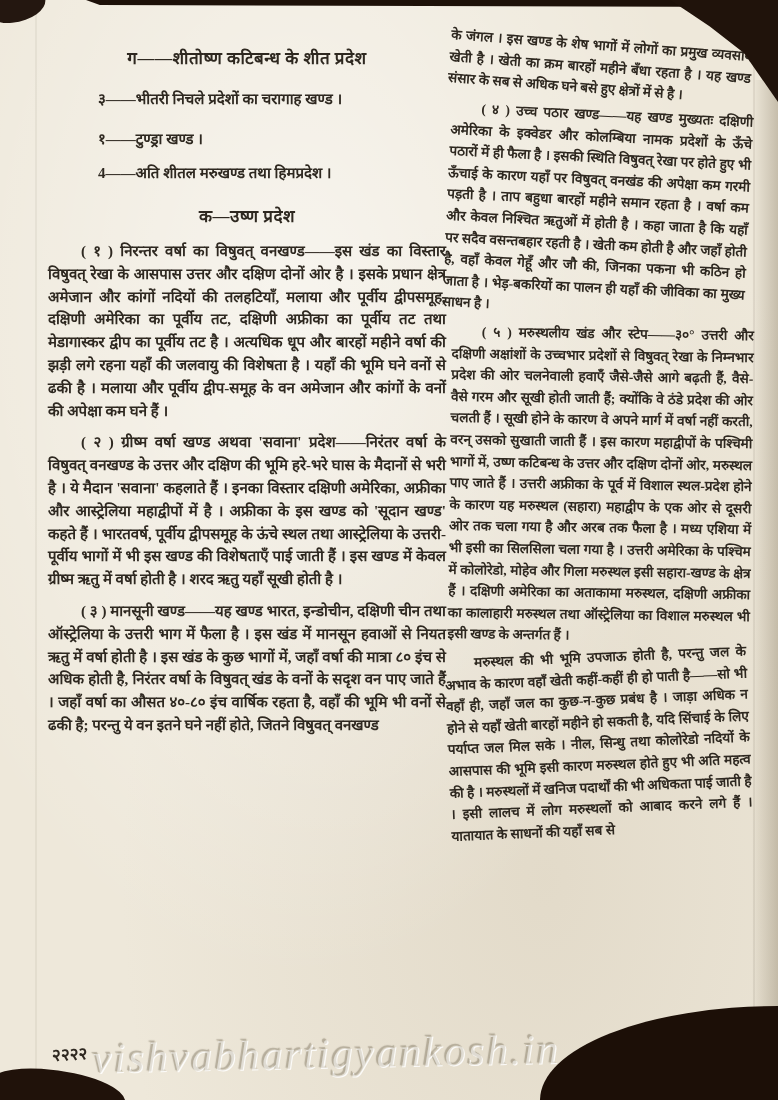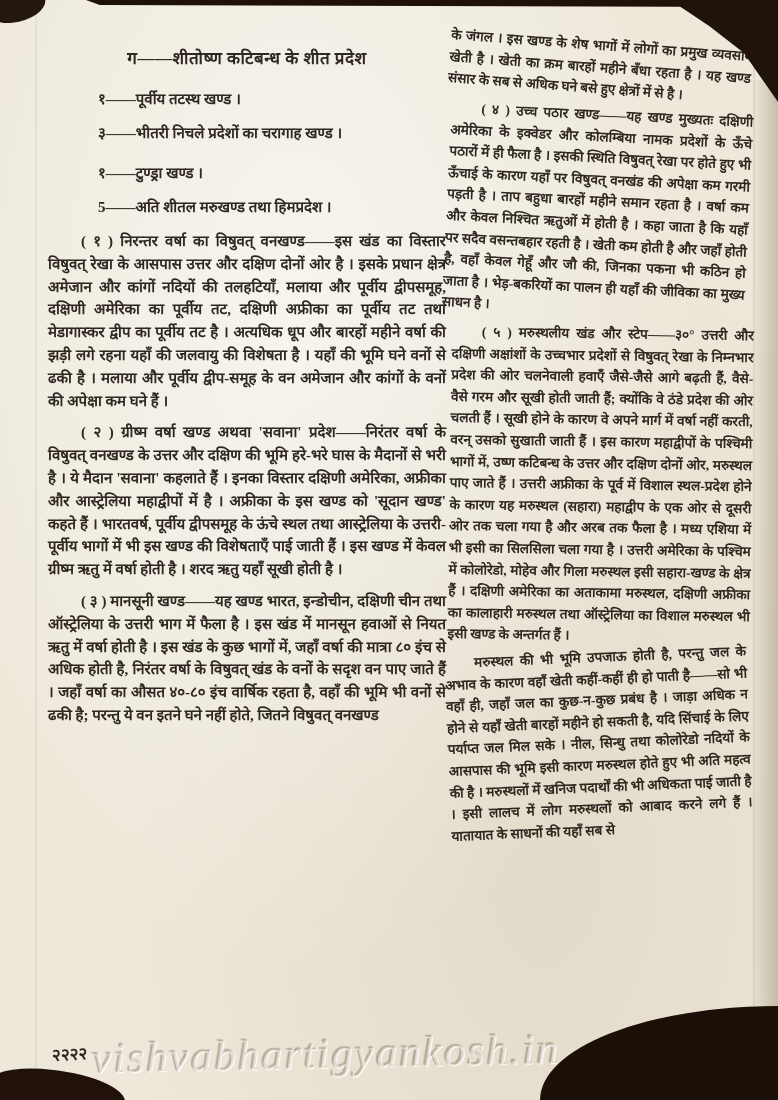--- a/index.html
+++ b/index.html
@@ -89,29 +89,29 @@
 
 <div class="scan">
 
   <div class="crease-left"></div>
   <div class="crease-right"></div>
   <div class="edge-right-shade"></div>
 
   <div class="col-left">
     <div class="sec-heading">ग——शीतोष्ण कटिबन्ध के शीत प्रदेश</div>
     <ul class="sec-list">
-      <li>१——पूर्वीय तटस्थ खण्ड ।</li>
       <li>३——भीतरी निचले प्रदेशों का चरागाह खण्ड ।</li>
     </ul>
 
     <ul class="sec-list">
       <li>१——टुण्ड्रा खण्ड ।</li>
-      <li>5——अति शीतल मरुखण्ड तथा हिमप्रदेश ।</li>
+      <li>4——अति शीतल मरुखण्ड तथा हिमप्रदेश ।</li>
     </ul>
 
+    <div class="sec-heading">क—उष्ण प्रदेश</div>
 
     <p class="para">( १ ) निरन्तर वर्षा का विषुवत् वनखण्ड——इस खंड का विस्तार विषुवत् रेखा के आसपास उत्तर और दक्षिण दोनों ओर है । इसके प्रधान क्षेत्र अमेजान और कांगों नदियों की तलहटियाँ, मलाया और पूर्वीय द्वीपसमूह, दक्षिणी अमेरिका का पूर्वीय तट, दक्षिणी अफ्रीका का पूर्वीय तट तथा मेडागास्कर द्वीप का पूर्वीय तट है । अत्यधिक धूप और बारहों महीने वर्षा की झड़ी लगे रहना यहाँ की जलवायु की विशेषता है । यहाँ की भूमि घने वनों से ढकी है । मलाया और पूर्वीय द्वीप-समूह के वन अमेजान और कांगों के वनों की अपेक्षा कम घने हैं ।</p>
     <p class="para">( २ ) ग्रीष्म वर्षा खण्ड अथवा 'सवाना' प्रदेश——निरंतर वर्षा के विषुवत् वनखण्ड के उत्तर और दक्षिण की भूमि हरे-भरे घास के मैदानों से भरी है । ये मैदान 'सवाना' कहलाते हैं । इनका विस्तार दक्षिणी अमेरिका, अफ्रीका और आस्ट्रेलिया महाद्वीपों में है । अफ्रीका के इस खण्ड को 'सूदान खण्ड' कहते हैं । भारतवर्ष, पूर्वीय द्वीपसमूह के ऊंचे स्थल तथा आस्ट्रेलिया के उत्तरी-पूर्वीय भागों में भी इस खण्ड की विशेषताएँ पाई जाती हैं । इस खण्ड में केवल ग्रीष्म ऋतु में वर्षा होती है । शरद ऋतु यहाँ सूखी होती है ।</p>
     <p class="para">( ३ ) मानसूनी खण्ड——यह खण्ड भारत, इन्डोचीन, दक्षिणी चीन तथा ऑस्ट्रेलिया के उत्तरी भाग में फैला है । इस खंड में मानसून हवाओं से नियत ऋतु में वर्षा होती है । इस खंड के कुछ भागों में, जहाँ वर्षा की मात्रा ८० इंच से अधिक होती है, निरंतर वर्षा के विषुवत् खंड के वनों के सदृश वन पाए जाते हैं । जहाँ वर्षा का औसत ४०-८० इंच वार्षिक रहता है, वहाँ की भूमि भी वनों से ढकी है; परन्तु ये वन इतने घने नहीं होते, जितने विषुवत् वनखण्ड</p>
   </div>
 
   <div class="col-right">
     <p class="para rc-p0">के जंगल । इस खण्ड के शेष भागों में लोगों का प्रमुख व्यवसाय खेती है । खेती का क्रम बारहों महीने बँधा रहता है । यह खण्ड संसार के सब से अधिक घने बसे हुए क्षेत्रों में से है ।</p>
     <p class="para rc-p1">( ४ ) उच्च पठार खण्ड——यह खण्ड मुख्यतः दक्षिणी अमेरिका के इक्वेडर और कोलम्बिया नामक प्रदेशों के ऊँचे पठारों में ही फैला है । इसकी स्थिति विषुवत् रेखा पर होते हुए भी ऊँचाई के कारण यहाँ पर विषुवत् वनखंड की अपेक्षा कम गरमी पड़ती है । ताप बहुधा बारहों महीने समान रहता है । वर्षा कम और केवल निश्चित ऋतुओं में होती है । कहा जाता है कि यहाँ पर सदैव वसन्तबहार रहती है । खेती कम होती है और जहाँ होती है, वहाँ केवल गेहूँ और जौ की, जिनका पकना भी कठिन हो जाता है । भेड़-बकरियों का पालन ही यहाँ की जीविका का मुख्य साधन है ।</p>
     <p class="para rc-p2">( ५ ) मरुस्थलीय खंड और स्टेप——३०° उत्तरी और दक्षिणी अक्षांशों के उच्चभार प्रदेशों से विषुवत् रेखा के निम्नभार प्रदेश की ओर चलनेवाली हवाएँ जैसे-जैसे आगे बढ़ती हैं, वैसे-वैसे गरम और सूखी होती जाती हैं; क्योंकि वे ठंडे प्रदेश की ओर चलती हैं । सूखी होने के कारण वे अपने मार्ग में वर्षा नहीं करती, वरन् उसको सुखाती जाती हैं । इस कारण महाद्वीपों के पश्चिमी भागों में, उष्ण कटिबन्ध के उत्तर और दक्षिण दोनों ओर, मरुस्थल पाए जाते हैं । उत्तरी अफ्रीका के पूर्व में विशाल स्थल-प्रदेश होने के कारण यह मरुस्थल (सहारा) महाद्वीप के एक ओर से दूसरी ओर तक चला गया है और अरब तक फैला है । मध्य एशिया में भी इसी का सिलसिला चला गया है । उत्तरी अमेरिका के पश्चिम में कोलोरेडो, मोहेव और गिला मरुस्थल इसी सहारा-खण्ड के क्षेत्र हैं । दक्षिणी अमेरिका का अताकामा मरुस्थल, दक्षिणी अफ्रीका का कालाहारी मरुस्थल तथा ऑस्ट्रेलिया का विशाल मरुस्थल भी इसी खण्ड के अन्तर्गत हैं ।</p>

